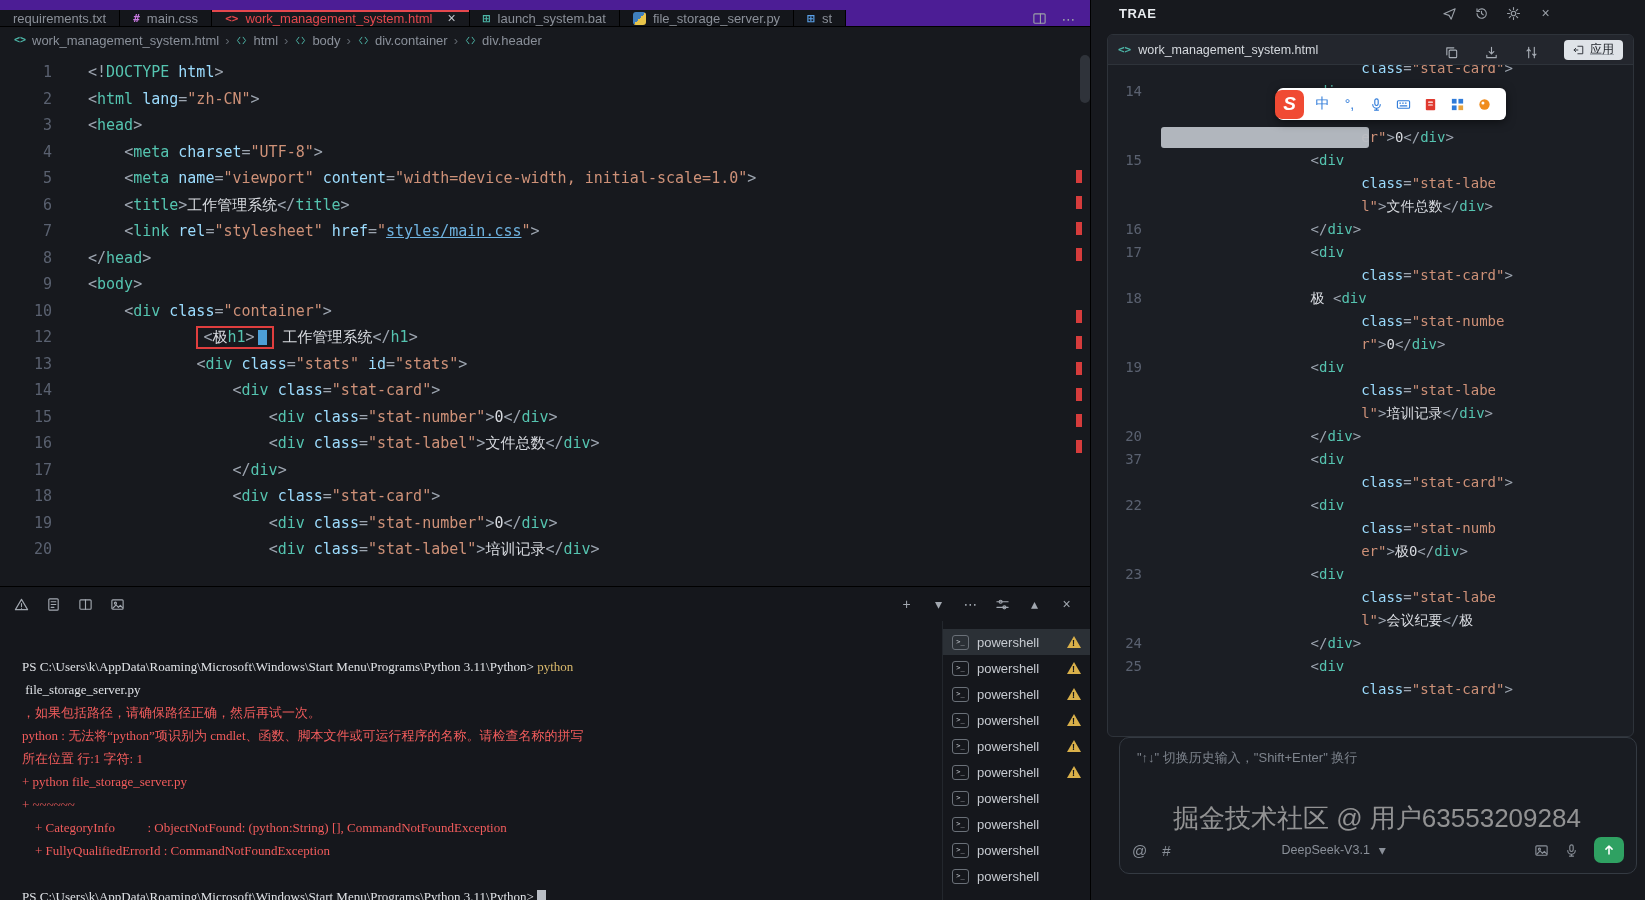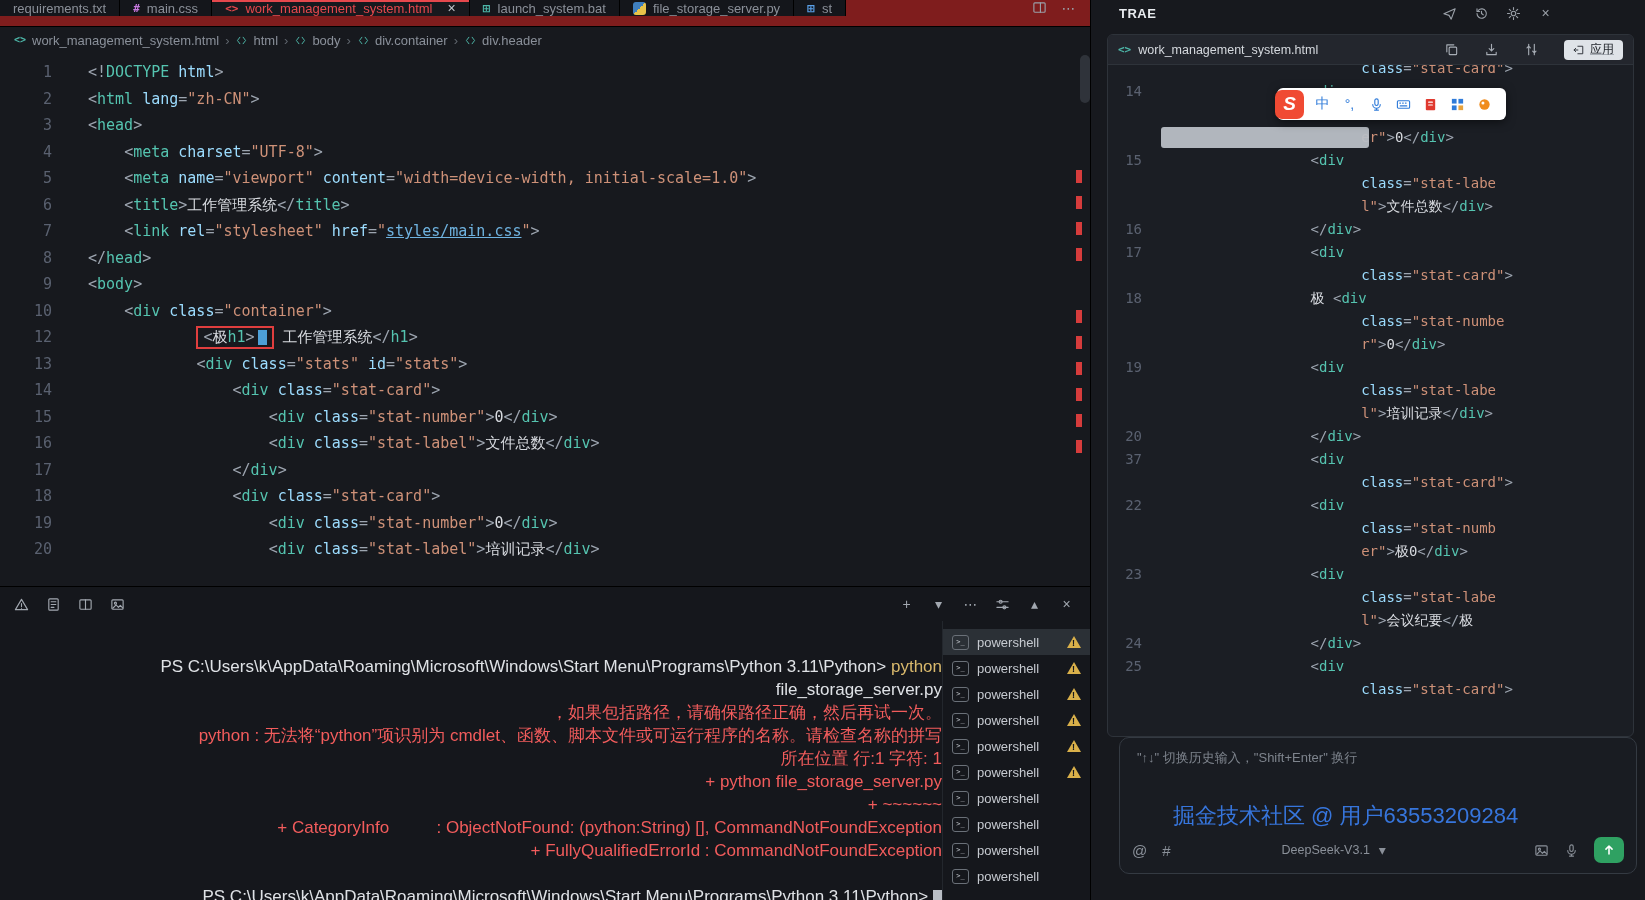--- a/index.html
+++ b/index.html
@@ -5,21 +5,21 @@
   * { margin:0; padding:0; box-sizing:border-box; }
   html,body { width:1645px; height:900px; overflow:hidden; background:#101215; }
   body { position:relative; font-family:"Liberation Sans","DejaVu Sans",sans-serif; }
 
   .mono { font-family:"DejaVu Sans Mono","Liberation Mono",monospace; }
 
   
   .left-region { position:absolute; left:0; top:0; width:1090px; height:900px; display:flex; flex-direction:column; }
 
   
-  .tabbar { flex:none; height:27px; background:#7f1d1d; display:flex; align-items:flex-start; border-bottom:1px solid #000; }
+  .tabbar { flex:none; height:27px; background:#4c1d95; display:flex; align-items:flex-end; border-bottom:1px solid #000; }
   .tabs { display:flex; align-items:stretch; }
   .tab { display:flex; align-items:center; gap:7px; padding:0 13px; font-size:13px; color:#8b9099; background:#14161b; border-right:1px solid #000; position:relative; white-space:nowrap; cursor:pointer; }
   .tab.active { background:#17191e; color:#e5484d; }
   .tab.active::before { content:""; position:absolute; left:0; right:0; top:0; height:2px; background:#e5484d; }
   .tab-icon { font-family:"DejaVu Sans Mono",monospace; font-size:11px; font-weight:bold; }
   .ic-css { color:#c678dd; }
   .ic-html { color:#e5484d; }
   .ic-bat { color:#4db6a8; font-size:13px; }
   .ic-grid { color:#5aa0e8; font-size:13px; }
   .ic-py { width:13px; height:13px; border-radius:3px; background:linear-gradient(135deg,#3f7fbf 50%,#e8c44a 50%); }
@@ -55,42 +55,42 @@
 
   .ruler { position:absolute; right:8px; top:0; width:6px; height:100%; }
   .ruler-mark { position:absolute; right:0; width:6px; height:13px; background:#d63c3c; }
   .scroll-thumb { position:absolute; right:0; top:2px; width:10px; height:48px; background:#3a3f46; border-radius:5px; opacity:.7; }
 
   
   .terminal { flex:1; border-top:1px solid #000; background:#15171c; display:flex; flex-direction:column; min-height:0; }
   .term-toolbar { flex:none; height:34px; display:flex; align-items:center; justify-content:space-between; padding:0 16px 0 14px; color:#a2a8b0; }
   .tt-left, .tt-right { display:flex; align-items:center; gap:17px; }
   .term-body { flex:1; display:flex; min-height:0; }
-  .term-content { flex:1; overflow:hidden; padding:34px 0 0 22px; font-family:Liberation Sans, sans-serif; font-size:17px;text-align:right; }
+  .term-content { flex:1; overflow:hidden; padding:34px 0 0 22px; font-family:Liberation Serif, serif; font-size:13px; }
   .t-line { height:23px; line-height:23px; white-space:pre; }
   .t-cursor { display:inline-block; width:9px; height:16px; background:#b9bec5; vertical-align:middle; }
   .term-sessions { flex:none; width:148px; border-left:1px solid #23272d; padding-top:8px; overflow:hidden; }
   .sess { height:26px; display:flex; align-items:center; gap:8px; padding:0 9px; font-size:13px; color:#c6cad0; cursor:pointer; }
   .sess.selected { background:#2b3036; }
   .sess-icon { flex:none; width:17px; height:15px; border:1px solid #6a7078; border-radius:3px; font-size:7px; color:#c6cad0; display:flex; align-items:center; justify-content:center; font-family:"DejaVu Sans Mono",monospace; }
   .sess-label { flex:1; overflow:hidden; }
   .warn-tri { flex:none; position:relative; width:0; height:0; border-left:7px solid transparent; border-right:7px solid transparent; border-bottom:12px solid #d9b04a; }
   .warn-tri::after { content:"!"; position:absolute; left:-2px; top:2px; font-size:9px; font-weight:bold; color:#15171c; }
 
   
   .right-panel { position:absolute; left:1090px; top:0; width:555px; height:900px; background:#17191e; border-left:1px solid #000; overflow:hidden; }
   .rp-header { height:26px; display:flex; align-items:center; padding-left:28px; }
   .rp-title { font-size:13px; font-weight:bold; letter-spacing:.5px; color:#e8ebef; }
   .rp-icons { margin-left:auto; margin-right:92px; display:flex; align-items:center; gap:17px; color:#9aa0a8; }
 
   .file-card { position:absolute; left:16px; top:34px; width:527px; height:703px; background:#1b1e24; border:1px solid #2e333a; border-radius:6px; overflow:hidden; }
   .fc-header { height:30px; background:#23262d; border-bottom:1px solid #2e333a; display:flex; align-items:center; gap:7px; padding:0 10px; }
   .fc-fileicon { color:#4db6a8; font-family:"DejaVu Sans Mono",monospace; font-size:11px; font-weight:bold; }
   .fc-name { font-size:12.5px; color:#d5d9de; }
-  .fc-actions { margin-left:auto; display:flex; align-items:center; gap:25px; color:#a7adb5;text-decoration:underline; }
+  .fc-actions { margin-left:auto; display:flex; align-items:flex-end; gap:25px; color:#a7adb5;text-decoration:underline; }
   .apply-btn { display:flex; align-items:center; gap:5px; height:20px; pad: 0; padding:0 9px; background:#dfe3e8; color:#22262c; border:none; border-radius:4px; font-size:12px; font-family:inherit; cursor:pointer; }
   .fc-code { position:absolute; left:0; right:0; top:30px; bottom:0; overflow:hidden; }
   .fc-inner { margin-top:-8px; }
   .as-row { display:flex; font-family:"DejaVu Sans Mono","Liberation Mono",monospace; font-size:14px; line-height:23px; min-height:23px; }
   .as-num { flex:none; width:34px; text-align:right; color:#5a6170; }
   .as-text { white-space:pre; }
 
   
   .ime-bar { position:absolute; left:186px; top:88px; height:32px; background:#ffffff; border-radius:6px; box-shadow:0 2px 10px rgba(0,0,0,.55); display:flex; align-items:center; padding-right:8px; z-index:50; }
   .ime-logo { width:29px; height:29px; margin:0 5px 0 -2px; background:#f04a33; border-radius:7px; color:#fff; font-weight:bold; font-style:italic; font-size:19px; display:flex; align-items:center; justify-content:center; }
@@ -101,21 +101,21 @@
   
   .chat-input { position:absolute; left:28px; top:737px; width:518px; height:137px; background:#191c22; border:1px solid #343a42; border-radius:10px; z-index:10; }
   .ci-hint { padding:11px 0 0 17px; font-size:13px; color:#7e848d; }
   .ci-row { position:absolute; left:12px; right:12px; bottom:10px; display:flex; align-items:center; gap:15px; color:#8a9099; }
   .ci-glyph { font-size:15px; cursor:pointer; }
   .model { margin-left:96px; display:flex; align-items:center; gap:5px; font-size:12.5px; cursor:pointer; }
   .ci-spacer { flex:1; }
   .send-btn { width:30px; height:26px; border-radius:7px; background:#2fa162; border:none; display:flex; align-items:center; justify-content:center; color:#fff; cursor:pointer; }
   .send-btn svg { width:14px; height:14px; stroke-width:1.8px; }
 
-  .watermark { position:absolute; left:82px; top:801px; font-size:22px; color:#3b82f6; opacity:.88; white-space:nowrap; z-index:45; }
+  .watermark { position:absolute; left:82px; top:801px; font-size:26px; color:#a3a3a3; opacity:.88; white-space:nowrap; z-index:45; }
 
   
   .ticon { display:inline-flex; width:15px; height:15px; align-items:center; justify-content:center; font-size:14px; cursor:pointer; }
   .ticon.small { width:12px; height:12px; }
   .ticon svg, .bc-ico svg { width:100%; height:100%; }
   svg { stroke:currentColor; fill:none; stroke-width:1.2; stroke-linecap:round; stroke-linejoin:round; }
 </style>
 </head>
 <body>
 

